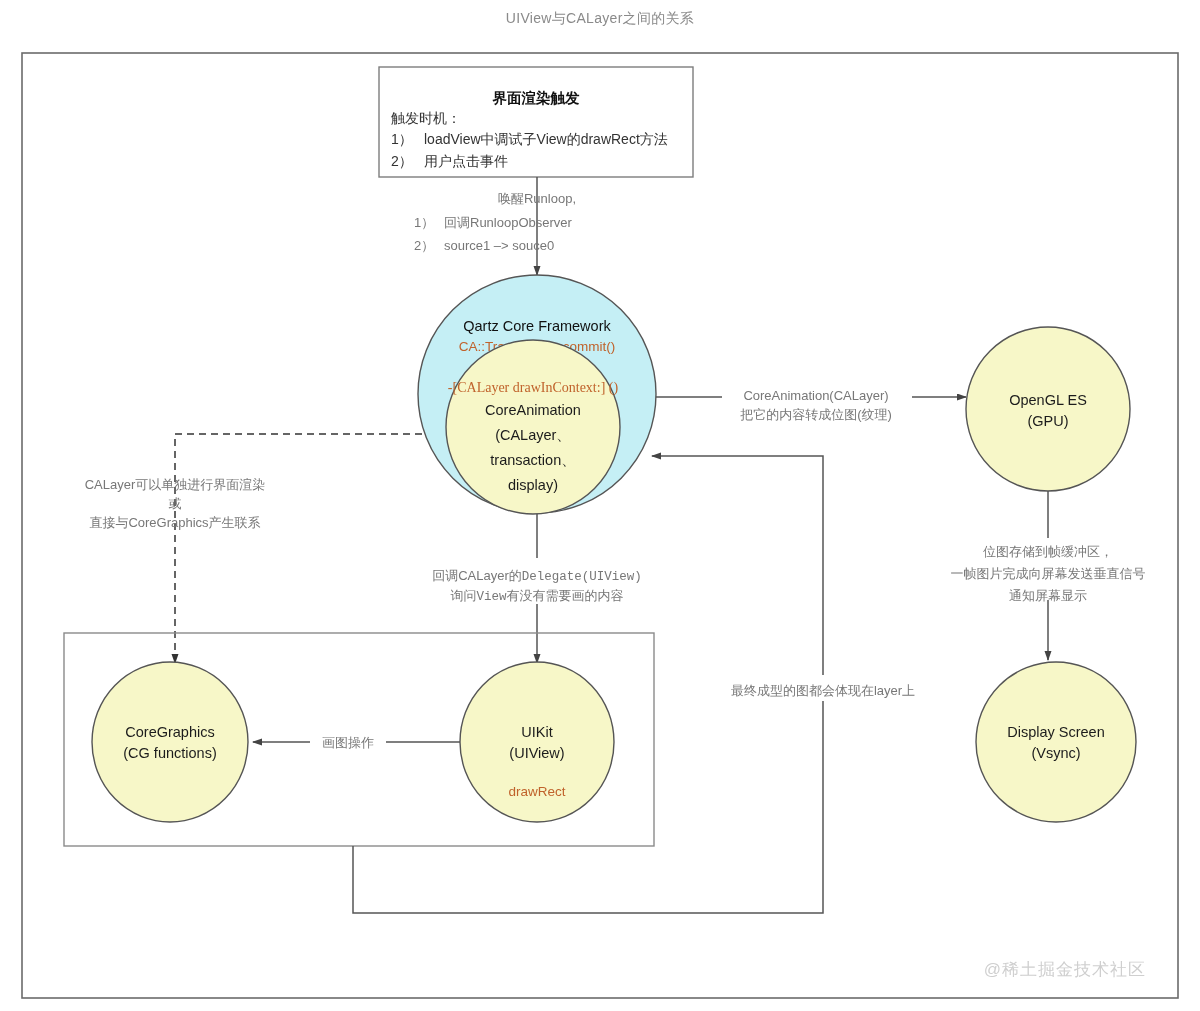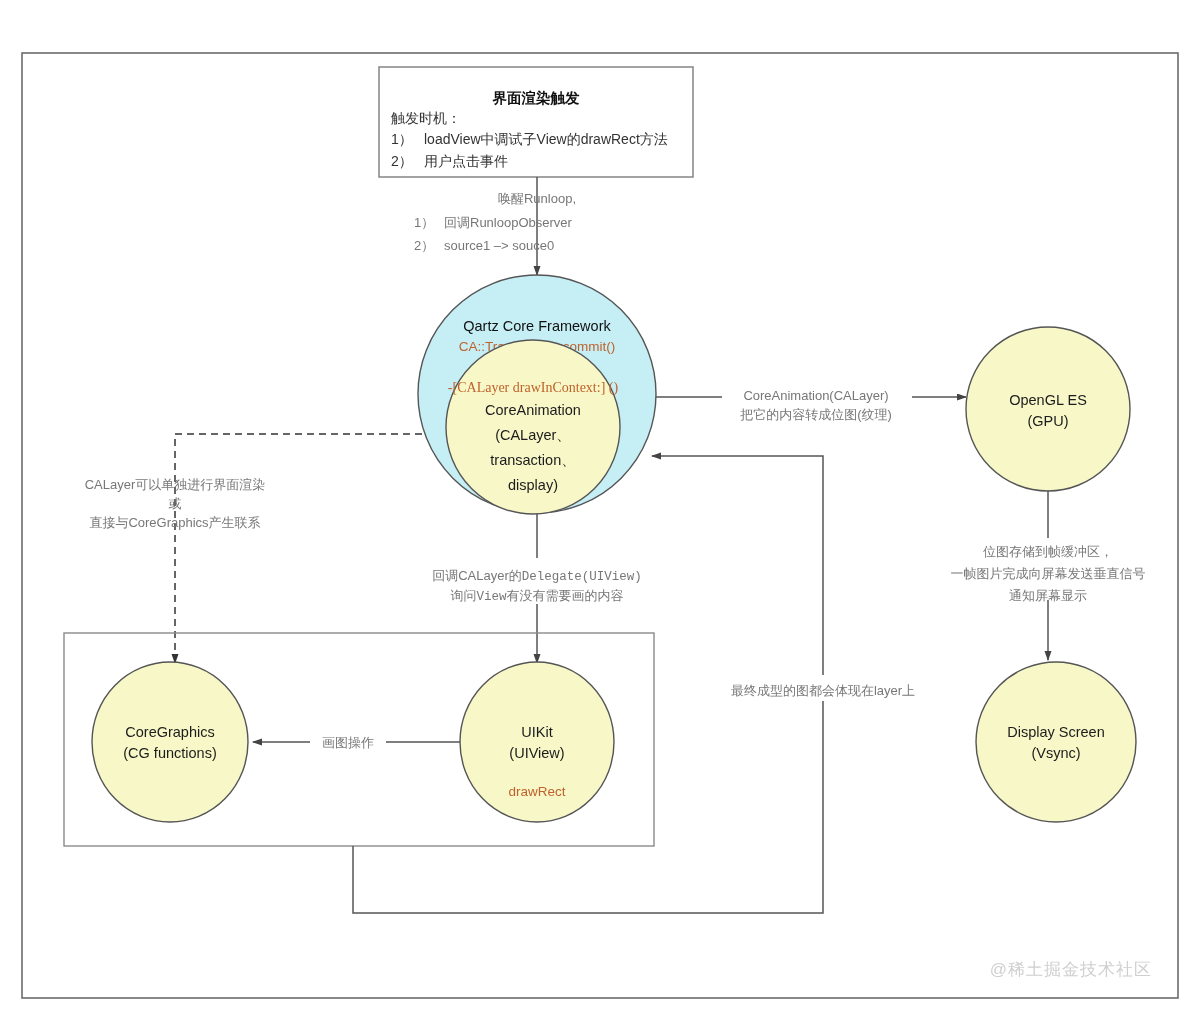--- a/index.html
+++ b/index.html
@@ -32,21 +32,21 @@
     left: 0;
     width: 1200px;
     text-align: center;
     font-size: 14px;
     color: #8a8a8a;
     letter-spacing: .3px;
     font-family: "Liberation Sans", sans-serif;
   }
   .watermark {
     position: absolute;
-    right: 48px;
+    right: 54px;
     bottom: 30px;
     font-size: 17px;
     color: #cfcfcf;
     letter-spacing: 1px;
     font-family: "Liberation Sans", sans-serif;
   }
   text {
     font-family: "Liberation Sans", sans-serif;
     fill: #2b2b2b;
   }
@@ -84,20 +84,21 @@
     font-family: "Liberation Mono", monospace;
     font-size: 12.5px;
     fill: #777777;
   }
 </style>
 </head>
 <body>
 
 <div id="diagram-root">
 
+  <div class="page-title">UIView与CALayer之间的关系</div>
 
   <svg class="canvas" viewBox="0 0 1200 1011">
     <defs>
       <marker id="arrow" markerWidth="10" markerHeight="10" refX="9" refY="3.5" orient="auto" markerUnits="userSpaceOnUse">
         <path d="M0,0 L10,3.5 L0,7 z" fill="#444"></path>
       </marker>
       <marker id="arrow-dash" markerWidth="10" markerHeight="10" refX="9" refY="3.5" orient="auto" markerUnits="userSpaceOnUse">
         <path d="M0,0 L10,3.5 L0,7 z" fill="#333"></path>
       </marker>
     </defs>

